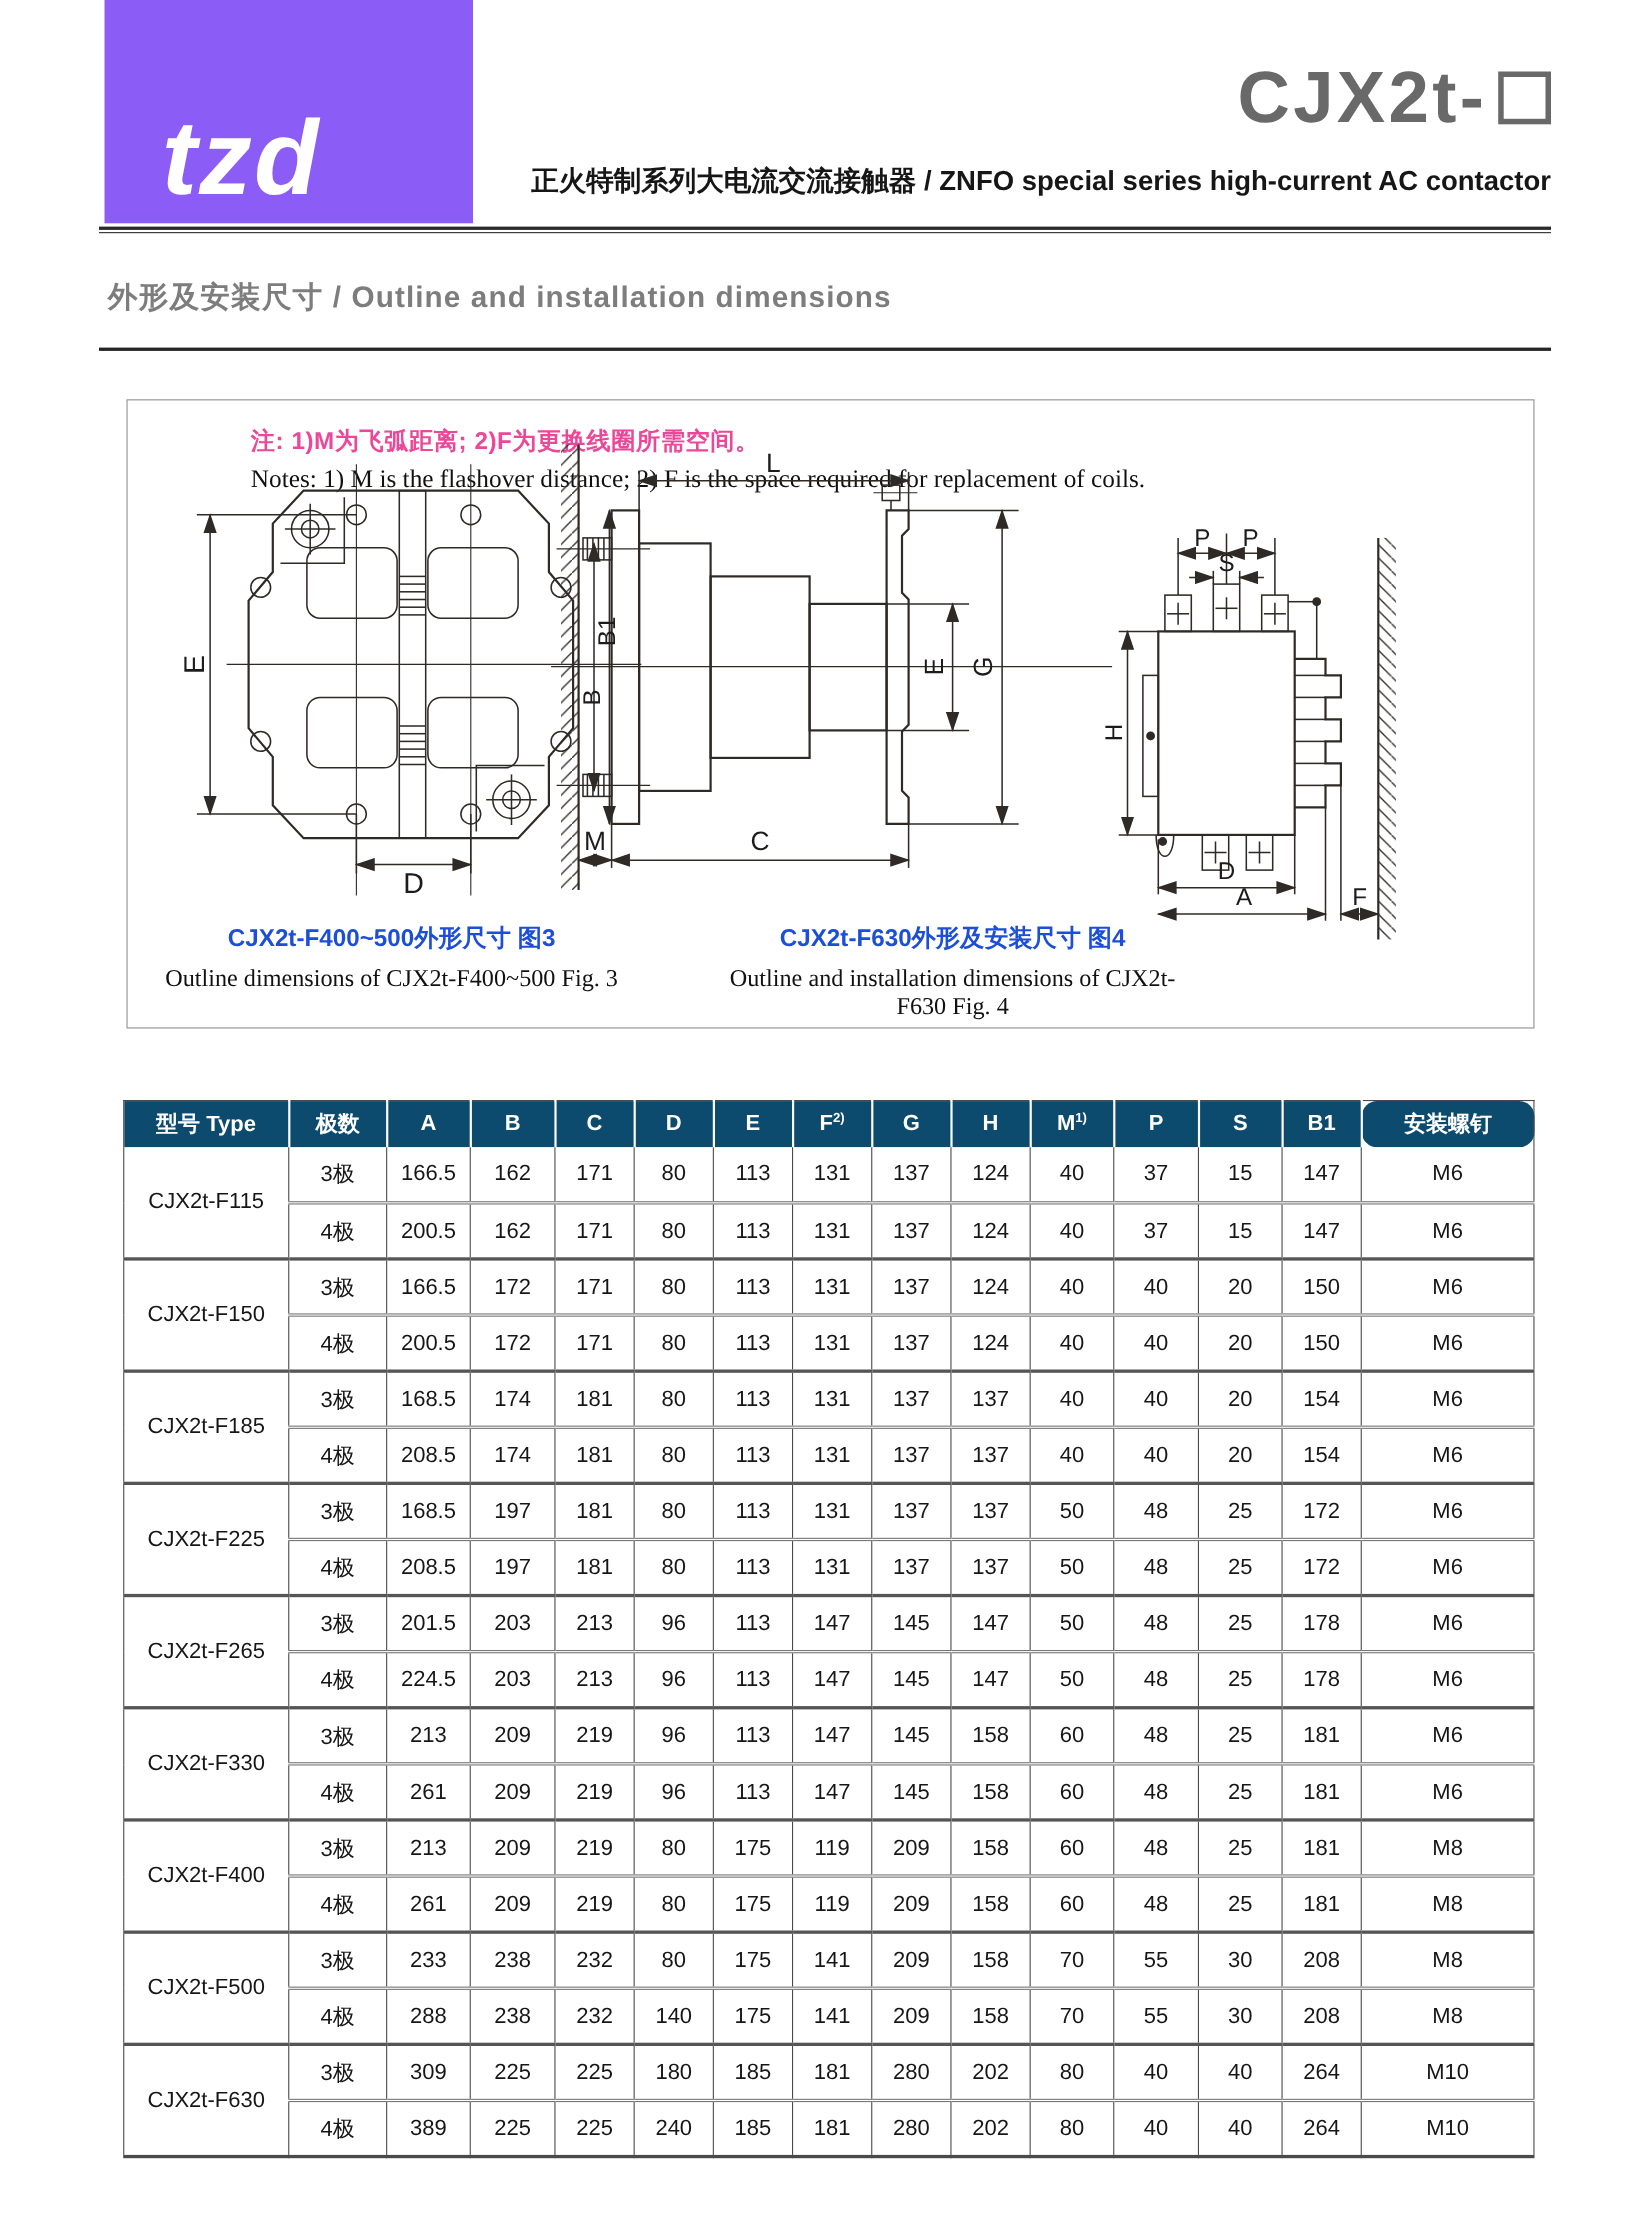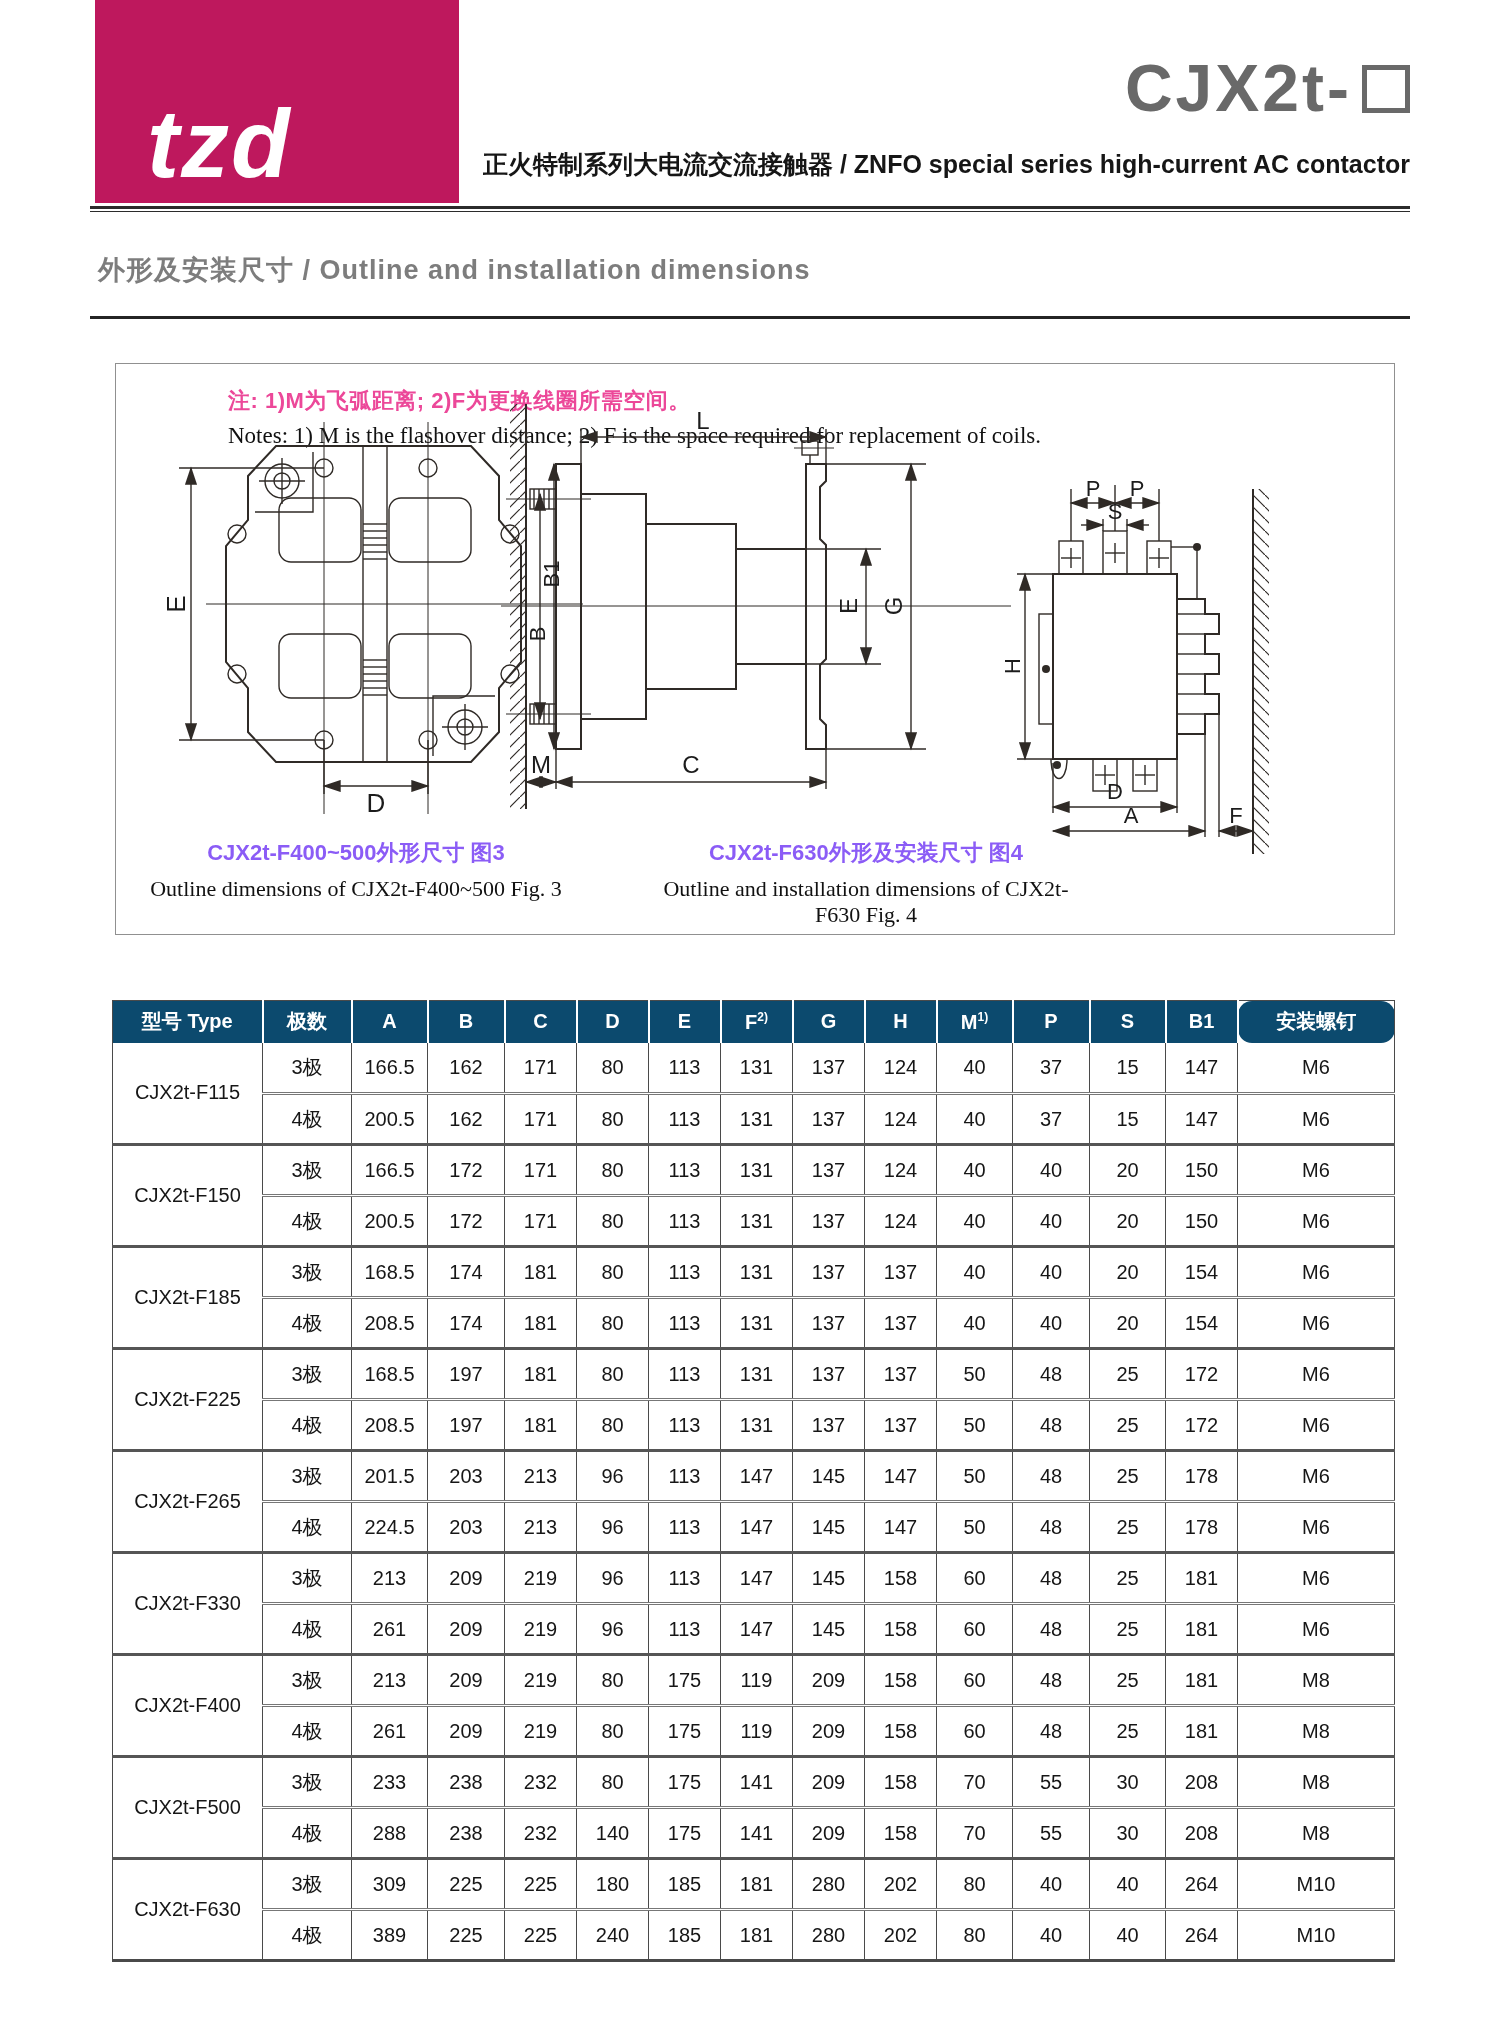--- a/index.html
+++ b/index.html
@@ -1,21 +1,21 @@
 <!DOCTYPE html>
 <html><head>
 <meta charset="utf-8">
 <style>
   * { margin:0; padding:0; box-sizing:border-box; }
   html,body { background:#ffffff; }
   body { width:1500px; height:2036px; position:relative; font-family:"Liberation Sans", sans-serif; color:#1a1a1a; }
   .page { position:absolute; inset:0; background:#fff; }
 
   
-  .logo-box { position:absolute; left:95px; top:0; width:364px; height:203px; background:#be185d; }
+  .logo-box { position:absolute; left:95px; top:0; width:335px; height:203px; background:#8b5cf6; }
   .logo-text { position:absolute; left:52px; bottom:4px; font-size:96px; font-weight:bold; font-style:italic; color:#ffffff; letter-spacing:2px; }
   .model-title { position:absolute; right:90px; top:50px; font-size:66px; font-weight:bold; color:#696969; letter-spacing:3px; white-space:nowrap; }
   .model-box { display:inline-block; width:48px; height:48px; border:5px solid #696969; margin-left:10px; vertical-align:-2px; }
   .subtitle { position:absolute; right:90px; top:148px; font-size:25px; font-weight:bold; color:#161616; white-space:nowrap; }
   .header-rule { position:absolute; left:90px; right:90px; top:206px; height:6px; border-top:3px solid #2b2b2b; border-bottom:1px solid #2b2b2b; }
 
   
   .section-heading { position:absolute; left:98px; top:252px; font-size:27px; font-weight:bold; color:#7d7d7d; letter-spacing:1px; }
   .section-rule { position:absolute; left:90px; right:90px; top:316px; border-top:3px solid #242424; }
 
@@ -25,21 +25,21 @@
   .note-zh { font-size:22px; color:#ec4899; font-weight:bold; letter-spacing:0.5px; }
   .note-en { font-size:23px; color:#111; font-family:"Liberation Serif", serif; margin-top:7px; }
   svg.fig { position:absolute; overflow:visible; }
   .fig-plate { left:45px; top:58px; width:430px; height:392px; }
   .fig-side  { left:380px; top:25px; width:520px; height:430px; }
   .fig-front { left:885px; top:95px; width:300px; height:400px; }
   .fig text { font-family:"Liberation Sans", sans-serif; fill:#1c1c1c; }
   .caption { position:absolute; text-align:center; }
   .caption-left  { left:30px;  width:420px; top:474px; }
   .caption-right { left:530px; width:440px; top:474px; }
-  .cap-zh { font-size:22px; font-weight:bold; color:#8b5cf6; }
+  .cap-zh { font-size:22px; font-weight:bold; color:#1d4ed8; }
   .cap-en { font-size:22px; font-family:"Liberation Serif", serif; color:#111; margin-top:8px; }
 
   
   .dim-table-wrap { position:absolute; left:112px; top:1000px; width:1282px; }
   table.dim-table { border-collapse:collapse; width:1282px; table-layout:fixed; border:1px solid #4a4a4a; }
   table.dim-table th { background:#0c4a6e; color:#ffffff; font-size:20px; font-weight:bold; height:42px; border-right:2px solid #ffffff; text-align:center; }
   table.dim-table th:last-child { border-right:none;border-radius:14px; }
   table.dim-table th sup { font-size:12px; }
   table.dim-table td { text-align:center; font-size:20px; color:#161616; height:51px; border-right:1px solid #4a4a4a; background:#fff; }
   table.dim-table td:last-child { border-right:none; }

